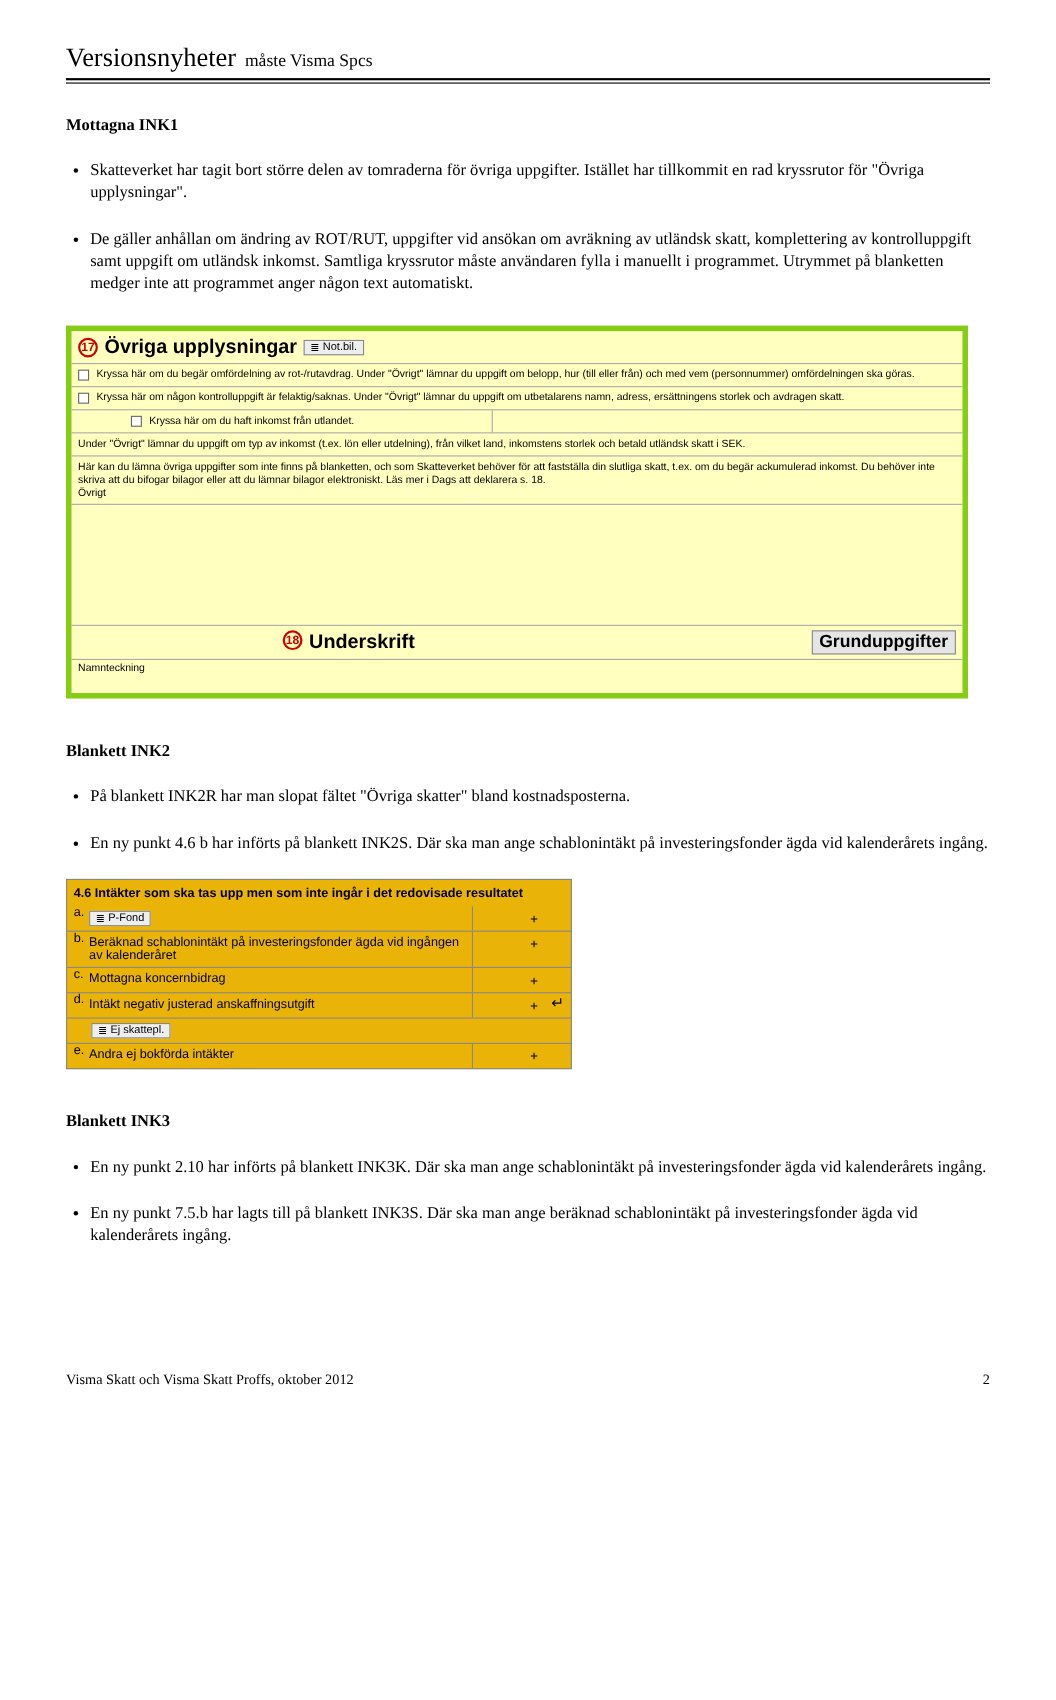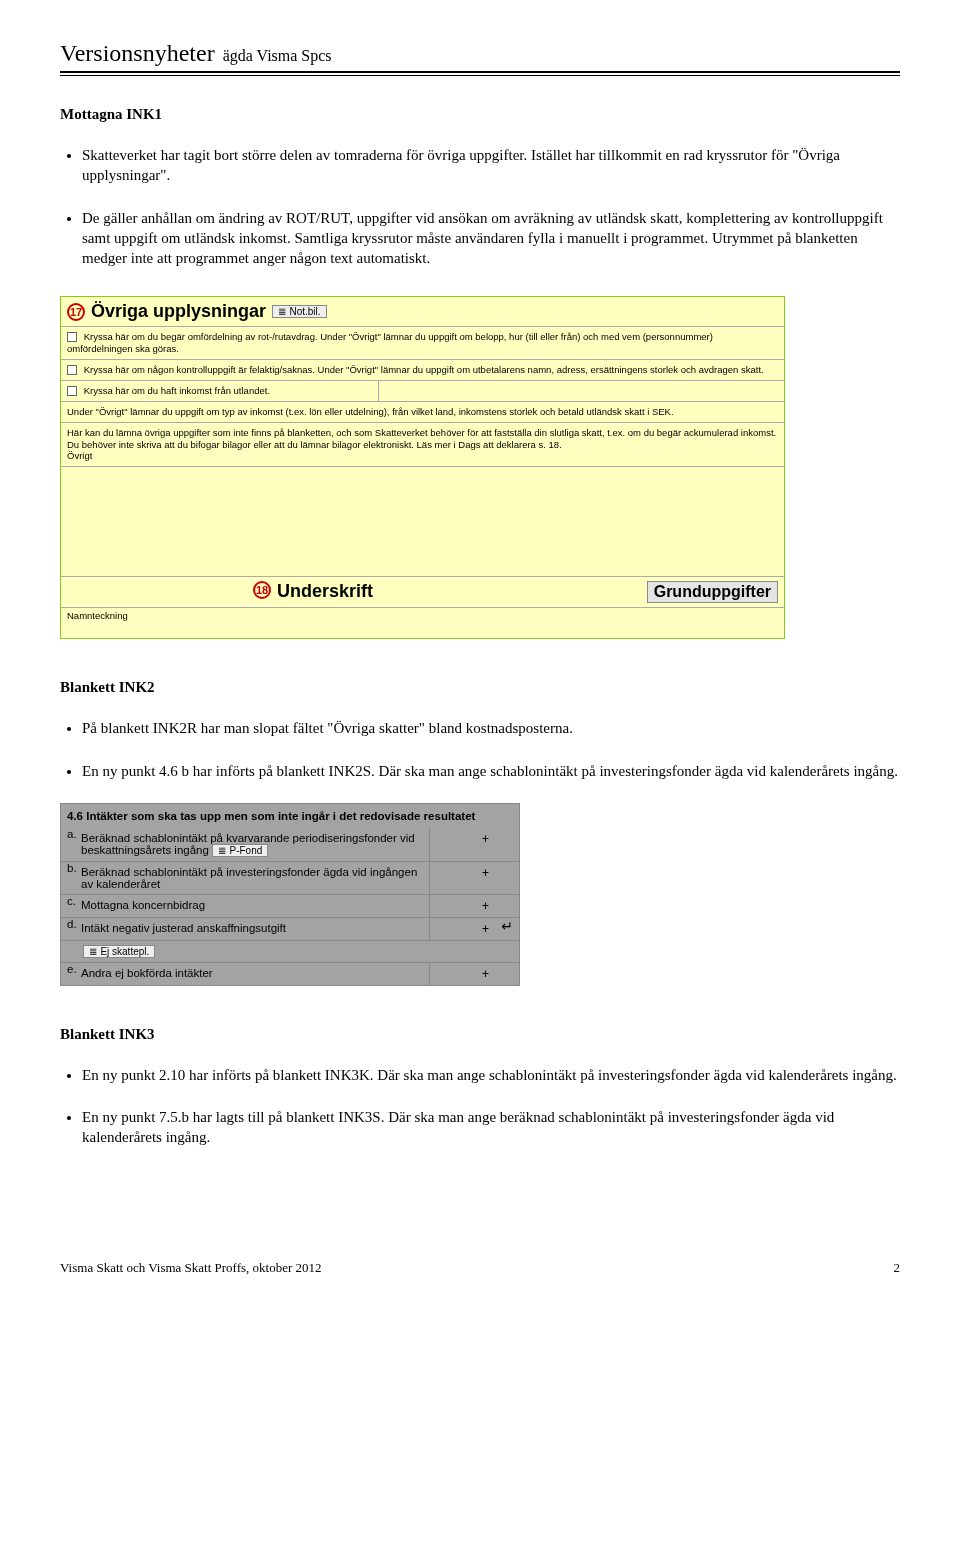--- a/index.html
+++ b/index.html
@@ -16,25 +16,25 @@
   .header-title { font-size: 24px; }
   .header-sub { font-size: 16px; }
   .hr1 { border: none; border-top: 2px solid #000; margin: 4px 0 2px 0; }
   .hr2 { border: none; border-top: 1px solid #000; margin: 0 0 30px 0; }
   .sect-title { font-weight: bold; margin: 20px 0 8px 0; font-size: 15px; }
   ul.bullets { margin: 0 0 20px 0; padding-left: 22px; }
   ul.bullets li { margin: 22px 0; line-height: 1.35; }
   .form-img-wrap { margin: 16px 0 40px 0; }
   .form-box {
     background: #ffffc0;
-    border: 1px solid #84cc16;
+    border: 5px solid #84cc16;
     font-family: Arial, sans-serif;
     font-size: 10px;
     color: #000;
-    width: 725px;
+    width: 820px;
     margin-top: 28px;
   }
   .form-title-row {
     display: flex; align-items: center; gap: 6px;
     padding: 4px 6px;
     border-bottom: 1px solid #aaa;
   }
   .circ {
     display: inline-flex; align-items: center; justify-content: center;
     width: 18px; height: 18px; border: 2px solid #c00; color: #c00;
@@ -42,61 +42,61 @@
     flex: 0 0 auto;
   }
   .form-title { font-weight: bold; font-size: 18px; }
   .notbil-btn {
     border: 1px solid #888; background: #eee; font-size: 10px;
     padding: 0 5px; display: inline-flex; align-items: center; gap: 3px;
   }
   .tiny { font-size: 9.5px; line-height: 1.25; }
   .block-row { border-bottom: 1px solid #aaa; padding: 4px 6px; }
   .cb { display: inline-block; width: 10px; height: 10px; border: 1px solid #666; background: #fff; vertical-align: top; margin-right: 4px; margin-top: 1px; }
-  .block-split { display: flex; }
+  .block-split { display: flex; padding-left: 48px; }
   .block-split > div { padding: 4px 6px; }
   .block-split .left { flex: 0 0 44%; border-right: 1px solid #aaa; }
   .block-split .right { flex: 1; }
   .big-area { height: 110px; border-bottom: 1px solid #aaa; }
   .underskrift-wrap { display:flex; }
   .underskrift-left { flex: 1; }
   .underskrift-title-row { display:flex; align-items:flex-start; gap:6px; padding:4px 6px; border-bottom:1px solid #aaa; }
   .grund-btn { border:1px solid #888; background:#e5e5e5; font-size:16px; padding:1px 6px; font-weight:bold; }
   .sign-row { display:flex; height:30px; }
   .sign-row > div { border-right:1px solid #aaa; padding:2px 6px; }
   .sign-row > div:last-child { border-right:none; }
   .namecol { flex: 0 0 70%; }
 
   
   .ink2-box {
     width: 460px;
     border: 1px solid #888;
     font-family: Arial, sans-serif;
     font-size: 11.5px;
-    background: #a3a3a3;
+    background: #eab308;
   }
   .ink2-row { border-bottom: 1px solid #888; display:flex; }
   .ink2-row:last-child { border-bottom:none; }
   .ink2-plus { width: 66px; border-left:1px solid #888; text-align:right; padding: 4px 6px; font-family: monospace; }
   .ink2-arrow { width: 24px; text-align:center; font-size:14px; }
   .ink2-head { font-weight: bold; padding: 6px; }
   .pfond-btn { display:inline-flex; align-items:center; gap:3px; border:1px solid #888; background:#eee; font-size:10px; padding:0 5px; }
   .indent-sub { display:flex; }
   .indent-sub .lt { width:20px; padding-left:6px; }
   .indent-sub .ct { flex:1; padding:4px 0; }
   .ejskat { display:inline-flex; align-items:center; gap:3px; border:1px solid #888; background:#eee; font-size:10px; padding:0 5px; margin:4px 0 4px 22px; }
 
   .footer { margin-top: 112px; display:flex; justify-content:space-between; font-size:13px;align-items:center; }
 </style>
 </head>
 <body>
 
 <div class="header-row">
   <span class="header-title">Versionsnyheter</span>
-  <span class="header-sub">ägda Visma Spcs</span>
+  <span class="header-sub">måste Visma Spcs</span>
 </div>
 <hr class="hr1">
 <hr class="hr2">
 
 <div class="sect-title">Mottagna INK1</div>
 <ul class="bullets">
   <li>Skatteverket har tagit bort större delen av tomraderna för övriga uppgifter. Istället har tillkommit en rad kryssrutor för "Övriga upplysningar".</li>
   <li>De gäller anhållan om ändring av ROT/RUT, uppgifter vid ansökan om avräkning av utländsk skatt, komplettering av kontrolluppgift samt uppgift om utländsk inkomst. Samtliga kryssrutor måste användaren fylla i manuellt i programmet. Utrymmet på blanketten medger inte att programmet anger någon text automatiskt.</li>
 </ul>
 
@@ -154,21 +154,20 @@
 </ul>
 
 <div class="form-img-wrap">
   <div class="ink2-box">
     <div class="ink2-head">4.6 Intäkter som ska tas upp men som inte ingår i det redovisade resultatet</div>
 
     <div class="ink2-row">
       <div class="indent-sub" style="flex:1;">
         <div class="lt">a.</div>
         <div class="ct">
-          <span>Beräknad schablonintäkt på kvarvarande periodiseringsfonder vid beskattningsårets ingång</span>
           <span class="pfond-btn">
             <span>≣</span>
             <span>P-Fond</span>
           </span>
         </div>
       </div>
       <div class="ink2-plus">+</div>
       <div class="ink2-arrow"></div>
     </div>
 

